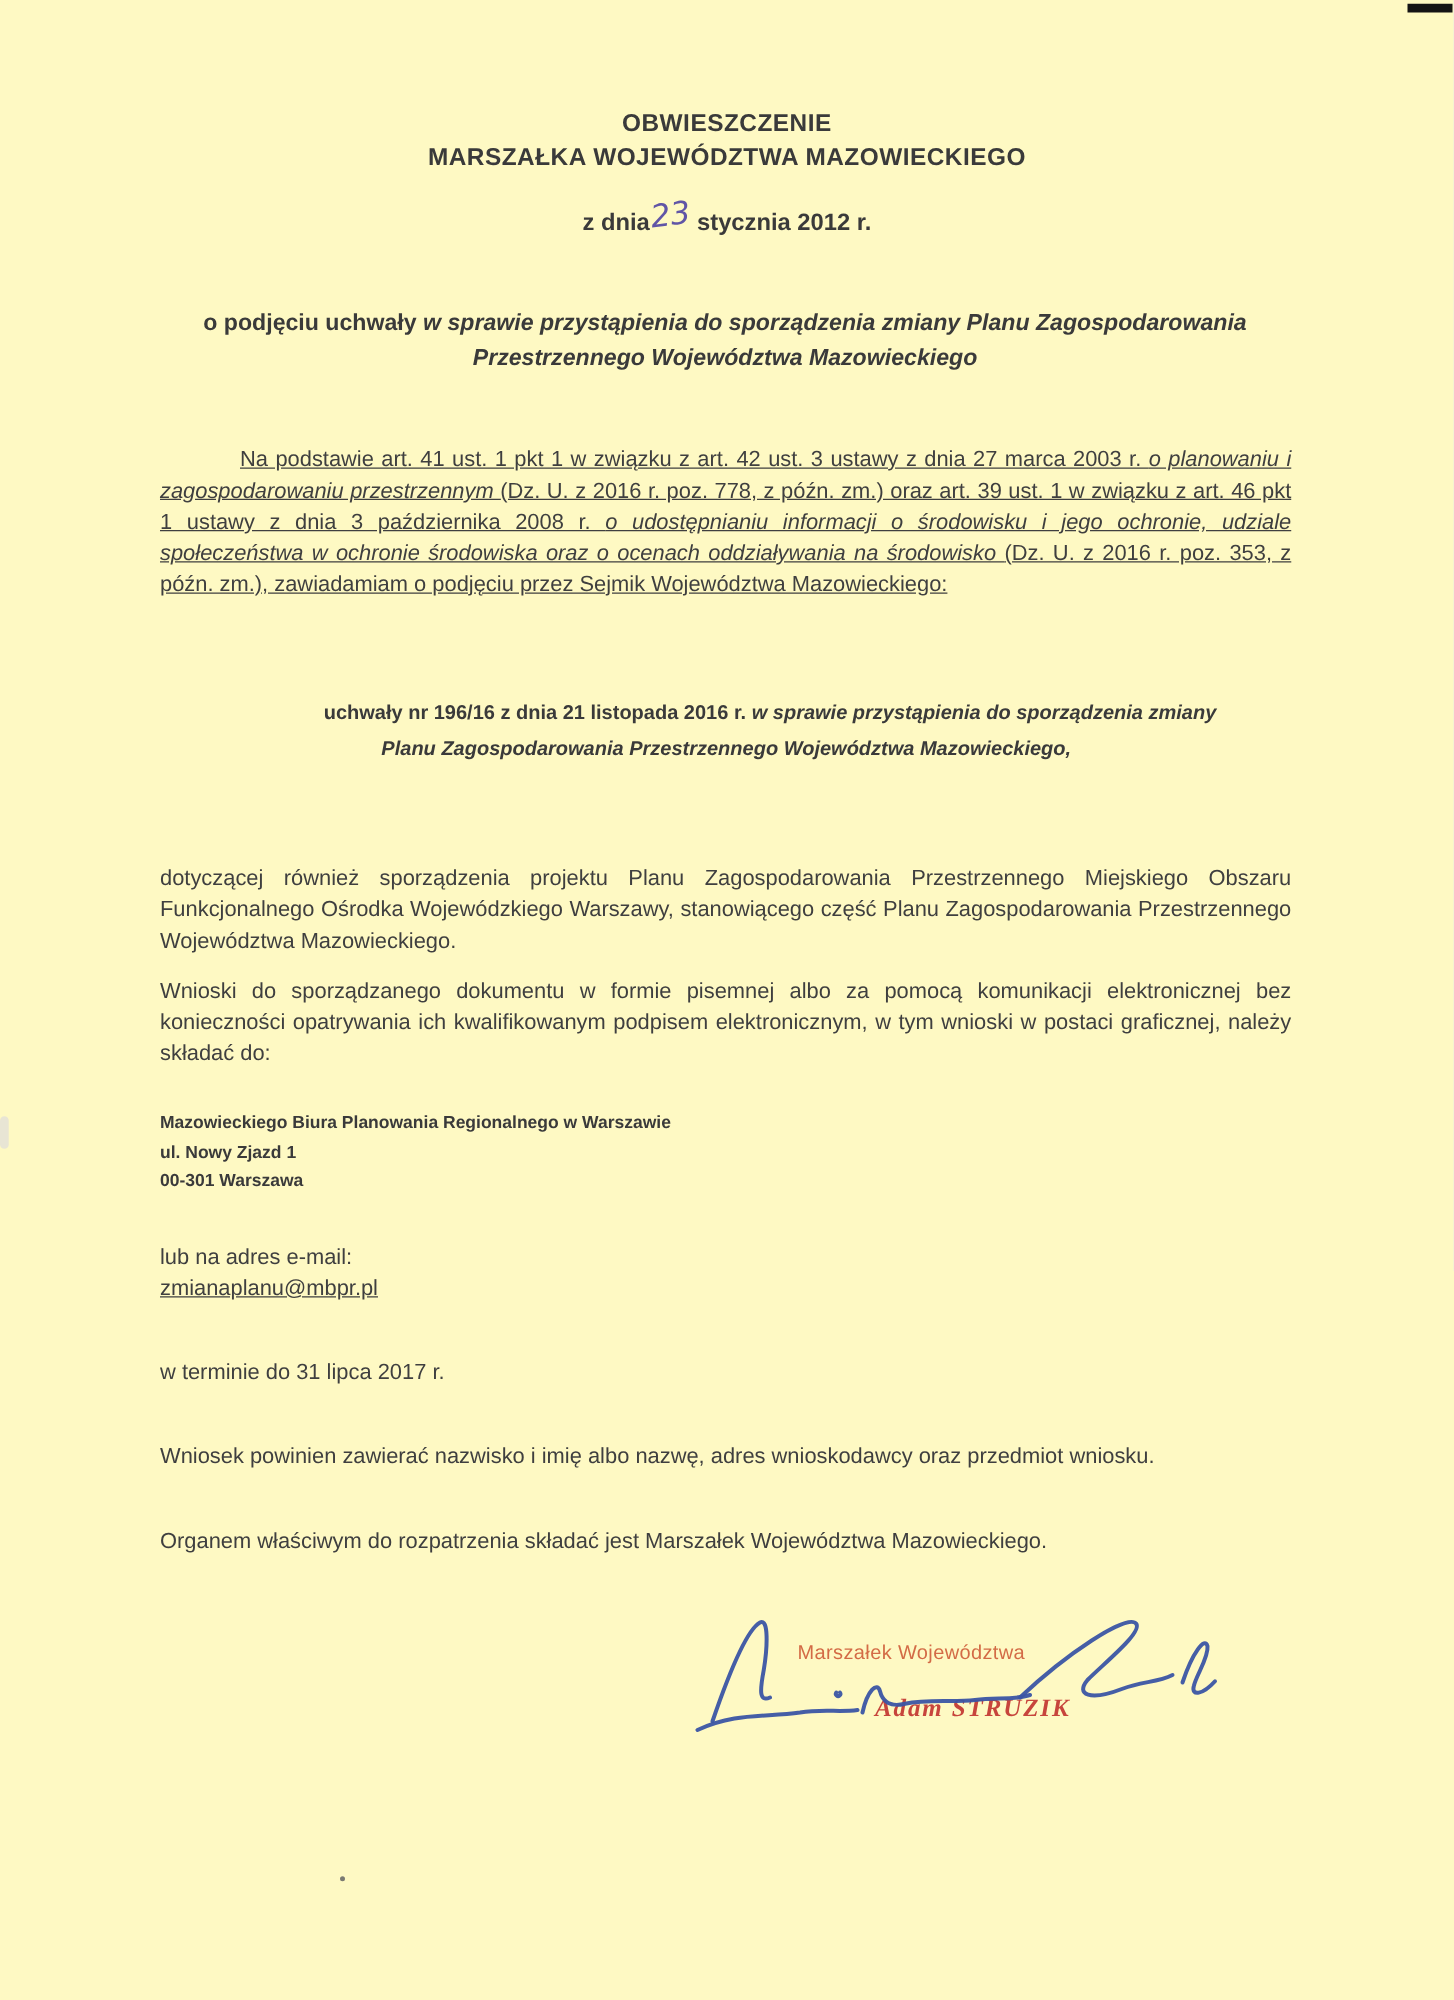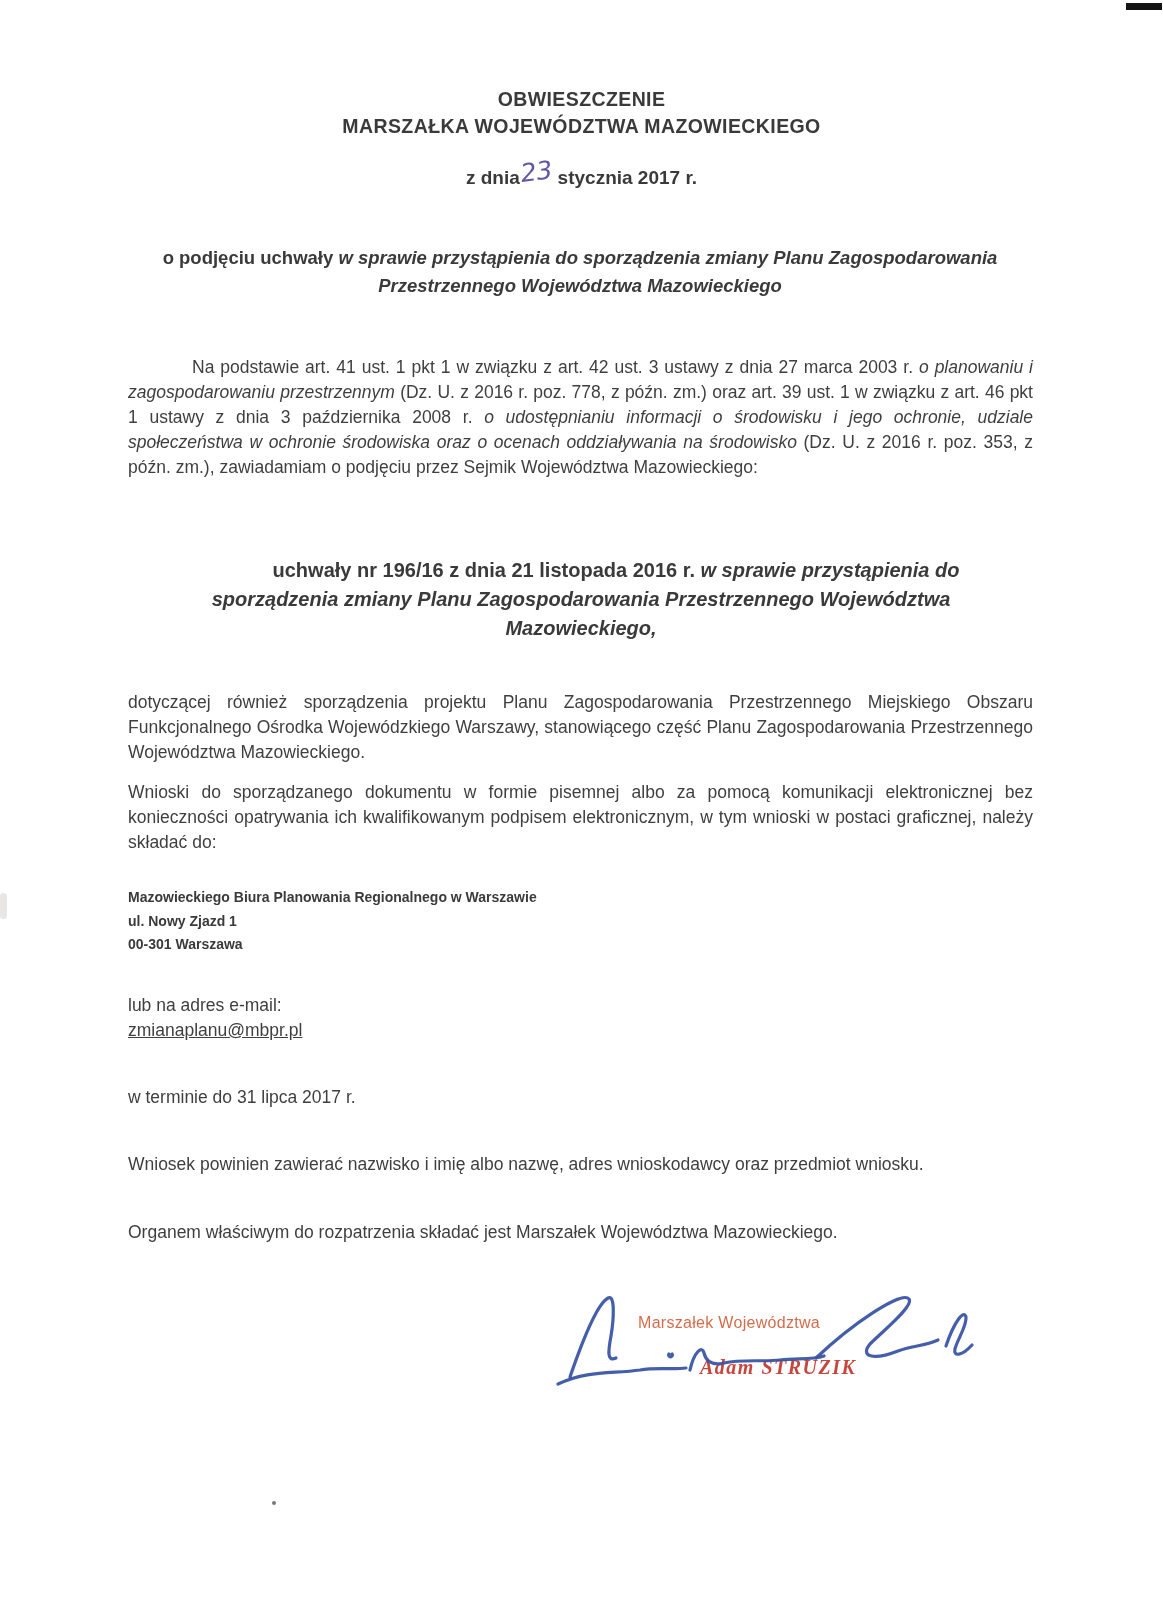--- a/index.html
+++ b/index.html
@@ -1,18 +1,18 @@
 <!DOCTYPE html>
 <html lang="pl"><head>
 <meta charset="utf-8">
 <style>
   html,body { margin:0; padding:0; background:#e9e9e9; }
   .page {
     position:relative; width:1163px; height:1600px; margin:0 auto;
-    background:#ffffff; overflow:hidden;
+    background:#fef9c3; overflow:hidden;
     font-family:"Liberation Sans", sans-serif; color:#3f3f3f;
   }
   
   .scan-bar { position:absolute; left:1126px; top:3px; width:36px; height:7px; background:#141414; }
   .scan-smudge { position:absolute; left:0; top:893px; width:7px; height:26px; background:#dedddb; border-radius:4px; opacity:.7; }
   .scan-dot { position:absolute; left:272px; top:1501px; width:4px; height:4px; border-radius:50%; background:#7a7a72; }
 
   .title-block {
     position:absolute; top:86px; left:0; width:100%; text-align:center;
     font-weight:bold; font-size:19.5px; line-height:27px; letter-spacing:.4px; color:#3a3a3a;
@@ -29,31 +29,31 @@
 
   .subject {
     position:absolute; top:228px; left:130px; width:900px; text-align:center;
     font-weight:bold; font-size:18.5px; line-height:28px; color:#3a3a3a;margin-top:16px;
   }
   .bi { font-style:italic; }
   .it { font-style:italic; }
 
   .para { position:absolute; left:128px; width:905px; font-size:17.5px; line-height:25px; margin:0; }
   .justify { text-align:justify; }
-  .indent { text-indent:64px; }
+  .indent { text-indent:64px;text-decoration:underline; }
   #legal-basis { top:355px; }
   #scope-paragraph { top:690px; }
   #submission-paragraph { top:780px; }
   #deadline-line { top:1085px; }
   #requirements-line { top:1152px; }
   #authority-line { top:1220px; }
 
   .resolution {
     position:absolute; top:556px; left:168px; width:826px; text-align:center; text-indent:70px;
-    font-weight:bold; font-size:20px; line-height:29px; color:#3a3a3a;
+    font-weight:bold; font-size:16px; line-height:29px; color:#3a3a3a;
   }
 
   .address {
     position:absolute; top:886px; left:128px;
     font-weight:bold; font-size:14px; line-height:23.5px; color:#3a3a3a;
   }
   .email-block { position:absolute; top:993px; left:128px; font-size:17.5px; line-height:25px; }
   .email-address { text-decoration:underline;text-align:center; }
 
   .signature-area { position:absolute; top:1282px; left:552px; width:440px; height:125px; }
@@ -77,21 +77,21 @@
   <div class="scan-bar"></div>
   <div class="scan-smudge"></div>
   <div class="scan-dot"></div>
 
   <header class="title-block">
     <div>OBWIESZCZENIE</div>
     <div>MARSZAŁKA WOJEWÓDZTWA MAZOWIECKIEGO</div>
   </header>
 
   <div class="date-line">
-    <span>z dnia</span><span class="handwritten-day">23</span><span class="date-suffix">stycznia 2017 r.</span>
+    <span>z dnia</span><span class="handwritten-day">23</span><span class="date-suffix">stycznia 2012 r.</span>
   </div>
 
   <div class="subject">
     <span>o podjęciu uchwały </span><span class="bi">w sprawie przystąpienia do sporządzenia zmiany Planu Zagospodarowania Przestrzennego Województwa Mazowieckiego</span>
   </div>
 
   <p class="para justify indent" id="legal-basis">
     <span>Na podstawie art. 41 ust. 1 pkt 1 w związku z art. 42 ust. 3 ustawy z dnia 27 marca 2003 r. </span><span class="it">o planowaniu i zagospodarowaniu przestrzennym </span><span>(Dz. U. z 2016 r. poz. 778, z późn. zm.) oraz art. 39 ust. 1 w związku z art. 46 pkt 1 ustawy z dnia 3 października 2008 r. </span><span class="it">o udostępnianiu informacji o środowisku i jego ochronie, udziale społeczeństwa w ochronie środowiska oraz o ocenach oddziaływania na środowisko </span><span>(Dz. U. z 2016 r. poz. 353, z późn. zm.), zawiadamiam o podjęciu przez Sejmik Województwa Mazowieckiego:</span>
   </p>
 

